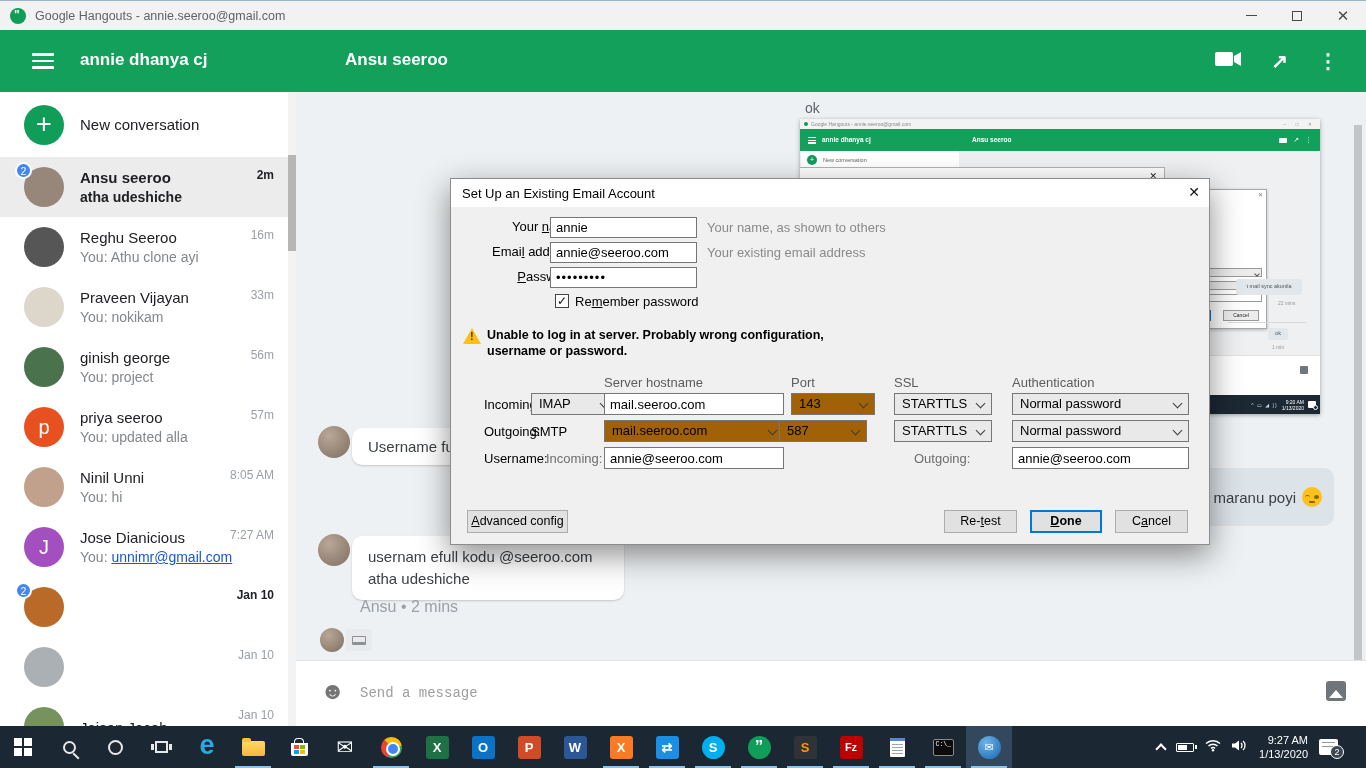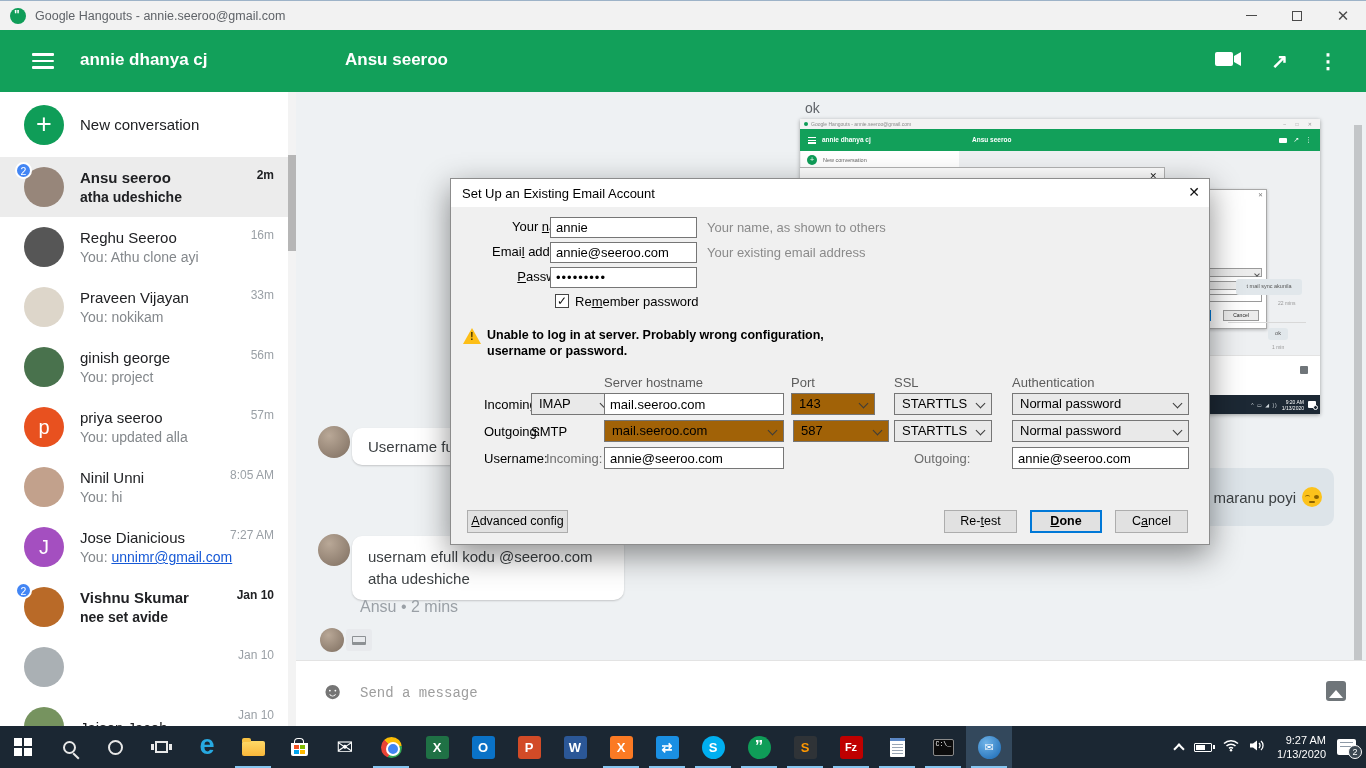--- a/index.html
+++ b/index.html
@@ -157,21 +157,21 @@
   .mail-g{color:#fff;font-size:20px;line-height:1;}
   .chrome-g{position:relative;width:21px;height:21px;border-radius:50%;background:conic-gradient(from 80deg,#34a853 0 33%,#ea4335 0 66%,#fbbc05 0 100%);}
   .chrome-g::after{content:"";position:absolute;left:5.5px;top:5.5px;width:10px;height:10px;border-radius:50%;background:#4285f4;border:2px solid #fff;}
   .sq{width:23px;height:23px;border-radius:3px;color:#fff;font-weight:bold;font-size:13px;display:flex;align-items:center;justify-content:center;}
   .circ{width:23px;height:23px;border-radius:50%;color:#fff;font-weight:bold;font-size:13px;display:flex;align-items:center;justify-content:center;}
   .note-g{position:relative;width:15px;height:19px;background:#fff;border-radius:1px;overflow:hidden;}
   .note-g::before{content:"";position:absolute;top:0;left:0;right:0;height:3px;background:#5b87c5;}
   .note-g::after{content:"";position:absolute;left:2px;right:2px;top:6px;height:10px;background:repeating-linear-gradient(#9aa6b5 0 1px,transparent 1px 3px);}
   .cmd-g{width:21px;height:17px;background:#0c0c0c;border:1px solid #8a8a8a;border-radius:2px;color:#fff;font-size:6.5px;font-family:"Liberation Mono",monospace;padding:1px 2px;}
   .tbird-g{width:23px;height:23px;border-radius:50%;background:radial-gradient(circle at 35% 30%,#6fb3e8,#1767b3);color:#fff;font-size:11px;display:flex;align-items:center;justify-content:center;}
-  .tray{margin-left:auto;display:flex;align-items:center;gap:11px;padding-right:10px;color:#fff;}
+  .tray{margin-left:auto;display:flex;align-items:center;gap:11px;padding-right:28px;color:#fff;}
   .chev-up{width:8px;height:8px;border-left:2px solid #fff;border-top:2px solid #fff;transform:rotate(45deg);margin-top:3px;}
   .batt-g{position:relative;width:18px;height:9px;border:1.5px solid #fff;border-radius:1px;}
   .batt-g::after{content:"";position:absolute;right:-4px;top:1.5px;width:2px;height:4px;background:#fff;}
   .batt-g::before{content:"";position:absolute;left:1px;top:1px;bottom:1px;width:9px;background:#fff;}
   .clock{font-size:11px;line-height:14px;text-align:right;}
   .notif-g{position:relative;width:19px;height:16px;background:#fff;border-radius:2px;}
   .notif-g::before{content:"";position:absolute;left:3px;right:3px;top:3px;height:8px;background:repeating-linear-gradient(#8d99a6 0 1.5px,transparent 1.5px 4px);}
   .notif-g i{position:absolute;right:-6px;bottom:-4px;width:14px;height:14px;border-radius:50%;background:#3b4752;border:1.5px solid #fff;color:#fff;font-size:9px;font-style:normal;display:flex;align-items:center;justify-content:center;}
 </style>
 </head>
@@ -288,24 +288,20 @@
           <div class="conv-name">Jose Dianicious</div>
           <div class="conv-prev"><span>You: </span><span class="plink">unnimr@gmail.com</span></div>
         </div>
         <span class="conv-time">7:27 AM</span>
       </div>
 
       <div class="conv unread">
         <div class="avatar" style="background: rgb(185, 106, 40);">
           <span class="badge">2</span>
           </div>
-        <div class="conv-text">
-          <div class="conv-name">Vishnu Skumar</div>
-          <div class="conv-prev">nee set avide</div>
-        </div>
         <span class="conv-time">Jan 10</span>
       </div>
 
       <div class="conv">
         <div class="avatar" style="background: rgb(170, 176, 180);"></div>
         <span class="conv-time">Jan 10</span>
       </div>
 
       <div class="conv">
         <div class="avatar" style="background: rgb(118, 147, 95);"></div>
@@ -439,21 +435,21 @@
     <span class="row-label" style="left:33px;top:218px">Incoming:</span>
     <div class="combo" style="left:80px;top:214px;width:85px"><span>IMAP</span><span class="chev"></span></div>
     <input class="dlg-input" style="left: 153px; top: 214px; width: 180px; height: 22px;" value="mail.seeroo.com">
     <div class="combo white" style="left:340px;top:214px;width:84px"><span>143</span><span class="chev"></span></div>
     <div class="combo" style="left:443px;top:214px;width:98px"><span>STARTTLS</span><span class="chev"></span></div>
     <div class="combo" style="left:561px;top:214px;width:177px"><span>Normal password</span><span class="chev"></span></div>
 
     <span class="row-label" style="left:33px;top:245px">Outgoing:</span>
     <span class="row-label" style="left:80px;top:245px">SMTP</span>
     <div class="combo white" style="left:153px;top:241px;width:180px"><span>mail.seeroo.com</span><span class="chev"></span></div>
-    <div class="combo white" style="left:342px;top:241px;width:96px"><span>587</span><span class="chev"></span></div>
+    <div class="combo white" style="left:328px;top:241px;width:88px"><span>587</span><span class="chev"></span></div>
     <div class="combo" style="left:443px;top:241px;width:98px"><span>STARTTLS</span><span class="chev"></span></div>
     <div class="combo" style="left:561px;top:241px;width:177px"><span>Normal password</span><span class="chev"></span></div>
 
     <span class="row-label" style="left:33px;top:272px">Username:</span>
     <span class="row-label gray" style="left:95px;top:272px">Incoming:</span>
     <input class="dlg-input" style="left: 153px; top: 268px; width: 180px; height: 22px;" value="annie@seeroo.com">
     <span class="row-label gray" style="left:463px;top:272px">Outgoing:</span>
     <input class="dlg-input" style="left: 561px; top: 268px; width: 177px; height: 22px;" value="annie@seeroo.com">
 
     <div class="btn" style="left:16px;width:101px"><span></span><span class="u">A</span><span>dvanced config</span></div>

